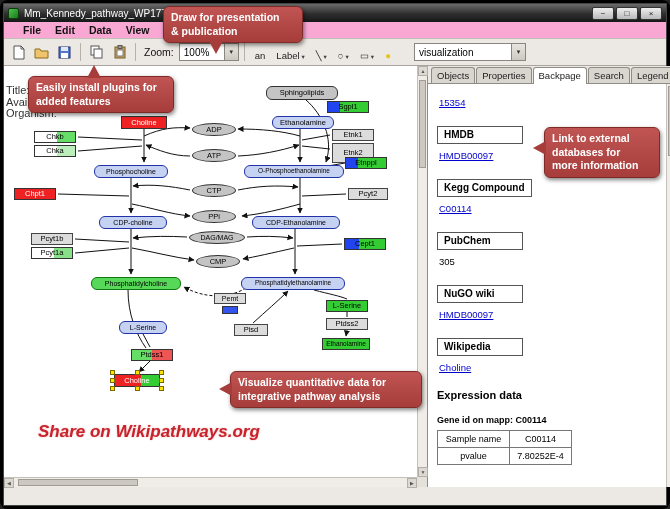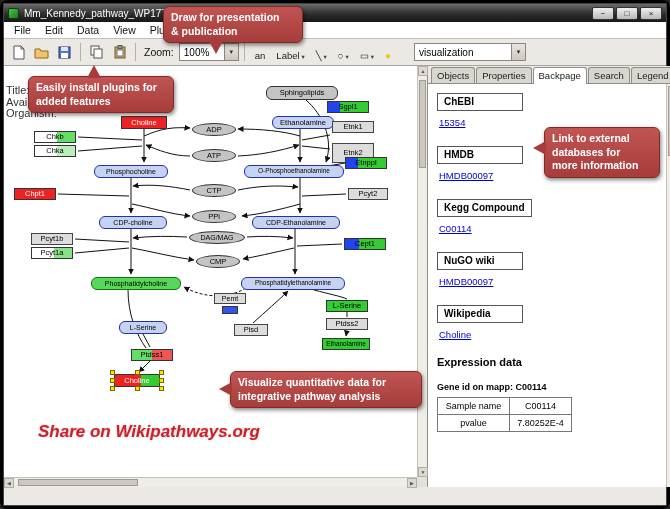--- a/index.html
+++ b/index.html
@@ -10,22 +10,22 @@
   
   .titlebar { position:absolute; left:0; top:0; right:0; height:18px;
     background:linear-gradient(#6b6b6b,#2e2e2e 55%,#171717); display:flex; align-items:center; padding:0 4px; }
   .app-icon { width:11px; height:11px; background:linear-gradient(135deg,#4cc24c,#1d7a1d); border:1px solid #0c3d0c; border-radius:2px; margin-right:5px; }
   .title-text { color:#fff; font-size:10px; white-space:nowrap; overflow:hidden; flex:1; }
   .win-controls { display:flex; gap:2px; }
   .win-btn { width:22px; height:13px; background:linear-gradient(#efefef,#b9b9b9); border:1px solid #333;
     border-radius:2px; font-size:8px; line-height:11px; text-align:center; color:#222; }
 
   
-  .menubar { position:absolute; left:0; top:18px; right:0; height:17px; background:#ffffff;
-    border-bottom:1px solid #c2beb8; display:flex; align-items:center; padding-left:3px; }
+  .menubar { position:absolute; left:0; top:18px; right:0; height:17px; background:#f9a8d4;
+    border-bottom:1px solid #c2beb8; display:flex; align-items:center; padding-left:12px;font-weight:bold; }
   .menu-item { font-size:10.5px; color:#111; padding:2px 7px; }
 
   
   .toolbar { position:absolute; left:0; top:35px; right:0; height:27px; background:#ece9e4;
     border-bottom:1px solid #a9a49d; display:flex; align-items:center; padding:0 4px; gap:2px; }
   .tb-btn { width:21px; height:21px; display:flex; align-items:center; justify-content:center;
     border:1px solid transparent; border-radius:2px; background:transparent; }
   .tb-sep { width:1px; height:18px; background:#b5b1aa; margin:0 3px; }
   .tb-label { font-size:10.5px; color:#111; margin:0 3px; }
   .combo { height:18px; background:#fff; border:1px solid #8a867f; display:flex; align-items:center; font-size:10px; }
@@ -254,21 +254,21 @@
           </svg>
           <div id="nodes">
               <div class="pnode n-graypill" style="left: 262px; top: 20px; width: 72px; height: 14px;">Sphingolipids</div>
               <div class="pnode n-data" style="left: 323px; top: 35px; width: 42px; height: 12px; background: linear-gradient(90deg, rgb(34, 68, 238) 0px, rgb(34, 68, 238) 30%, rgb(51, 204, 51) 30%, rgb(51, 204, 51) 100%);">Sgpl1</div>
               <div class="pnode n-data" style="left: 117px; top: 50px; width: 46px; height: 13px; background: rgb(238, 34, 34); color: rgb(255, 255, 255);">Choline</div>
               <div class="pnode n-pill-blue" style="left: 268px; top: 50px; width: 62px; height: 13px;">Ethanolamine</div>
               <div class="pnode n-data" style="left: 30px; top: 65px; width: 42px; height: 12px; background: linear-gradient(90deg, rgb(255, 255, 255) 0px, rgb(255, 255, 255) 55%, rgb(102, 221, 102) 55%, rgb(102, 221, 102) 100%);">Chkb</div>
               <div class="pnode n-data" style="left: 30px; top: 79px; width: 42px; height: 12px; background: linear-gradient(90deg, rgb(255, 255, 255) 0px, rgb(255, 255, 255) 55%, rgb(187, 238, 187) 55%, rgb(187, 238, 187) 100%);">Chka</div>
               <div class="pnode n-oval" style="left: 188px; top: 57px; width: 44px; height: 13px;">ADP</div>
               <div class="pnode n-oval" style="left: 188px; top: 83px; width: 44px; height: 13px;">ATP</div>
-              <div class="pnode n-gene" style="left: 328px; top: 55px; width: 42px; height: 12px;">Etnk1</div>
+              <div class="pnode n-gene" style="left: 328px; top: 63px; width: 42px; height: 12px;">Etnk1</div>
               <div class="pnode n-gene" style="left: 328px; top: 77px; width: 42px; height: 20px;">Etnk2</div>
               <div class="pnode n-data" style="left: 341px; top: 91px; width: 42px; height: 12px; background: linear-gradient(90deg, rgb(34, 68, 238) 0px, rgb(34, 68, 238) 30%, rgb(51, 204, 51) 30%, rgb(51, 204, 51) 100%);">Etnppl</div>
               <div class="pnode n-pill-blue" style="left: 90px; top: 99px; width: 74px; height: 13px; font-size: 7px;">Phosphocholine</div>
               <div class="pnode n-pill-blue" style="left: 240px; top: 99px; width: 100px; height: 13px; font-size: 6.5px;">O-Phosphoethanolamine</div>
               <div class="pnode n-data" style="left: 10px; top: 122px; width: 42px; height: 12px; background: rgb(238, 34, 34); color: rgb(255, 255, 255);">Chpt1</div>
               <div class="pnode n-oval" style="left: 188px; top: 118px; width: 44px; height: 13px;">CTP</div>
               <div class="pnode n-gene" style="left: 344px; top: 122px; width: 40px; height: 12px;">Pcyt2</div>
               <div class="pnode n-oval" style="left: 188px; top: 144px; width: 44px; height: 13px;">PPi</div>
               <div class="pnode n-pill-blue" style="left: 95px; top: 150px; width: 68px; height: 13px; font-size: 7px;">CDP-choline</div>
               <div class="pnode n-pill-blue" style="left: 248px; top: 150px; width: 88px; height: 13px; font-size: 7px;">CDP-Ethanolamine</div>
@@ -315,23 +315,24 @@
       <div class="sidebar">
         <div class="tabs" id="tabs">
             <span class="tab">Objects</span>
             <span class="tab">Properties</span>
             <span class="tab active">Backpage</span>
             <span class="tab">Search</span>
             <span class="tab">Legend</span>
           </div>
         <div class="sidebar-content">
           <div id="sections">
-              <div class="bp-section"><div class="bp-header">ChEBI</div><div class="bp-value link">15354</div></div>
+              <div class="bp-section"><div class="bp-value link">15354</div></div>
               <div class="bp-section"><div class="bp-header">HMDB</div><div class="bp-value link">HMDB00097</div></div>
               <div class="bp-section"><div class="bp-header">Kegg Compound</div><div class="bp-value link">C00114</div></div>
+              <div class="bp-section"><div class="bp-header">PubChem</div><div class="bp-value">305</div></div>
               <div class="bp-section"><div class="bp-header">NuGO wiki</div><div class="bp-value link">HMDB00097</div></div>
               <div class="bp-section"><div class="bp-header">Wikipedia</div><div class="bp-value link">Choline</div></div>
             </div>
           <div class="exp-title">Expression data</div>
           <div class="geneid">Gene id on mapp: C00114</div>
           <table class="bp-table">
               <tbody id="table-body">
                 <tr>
                   <td>Sample name</td>
                   <td>C00114</td>

